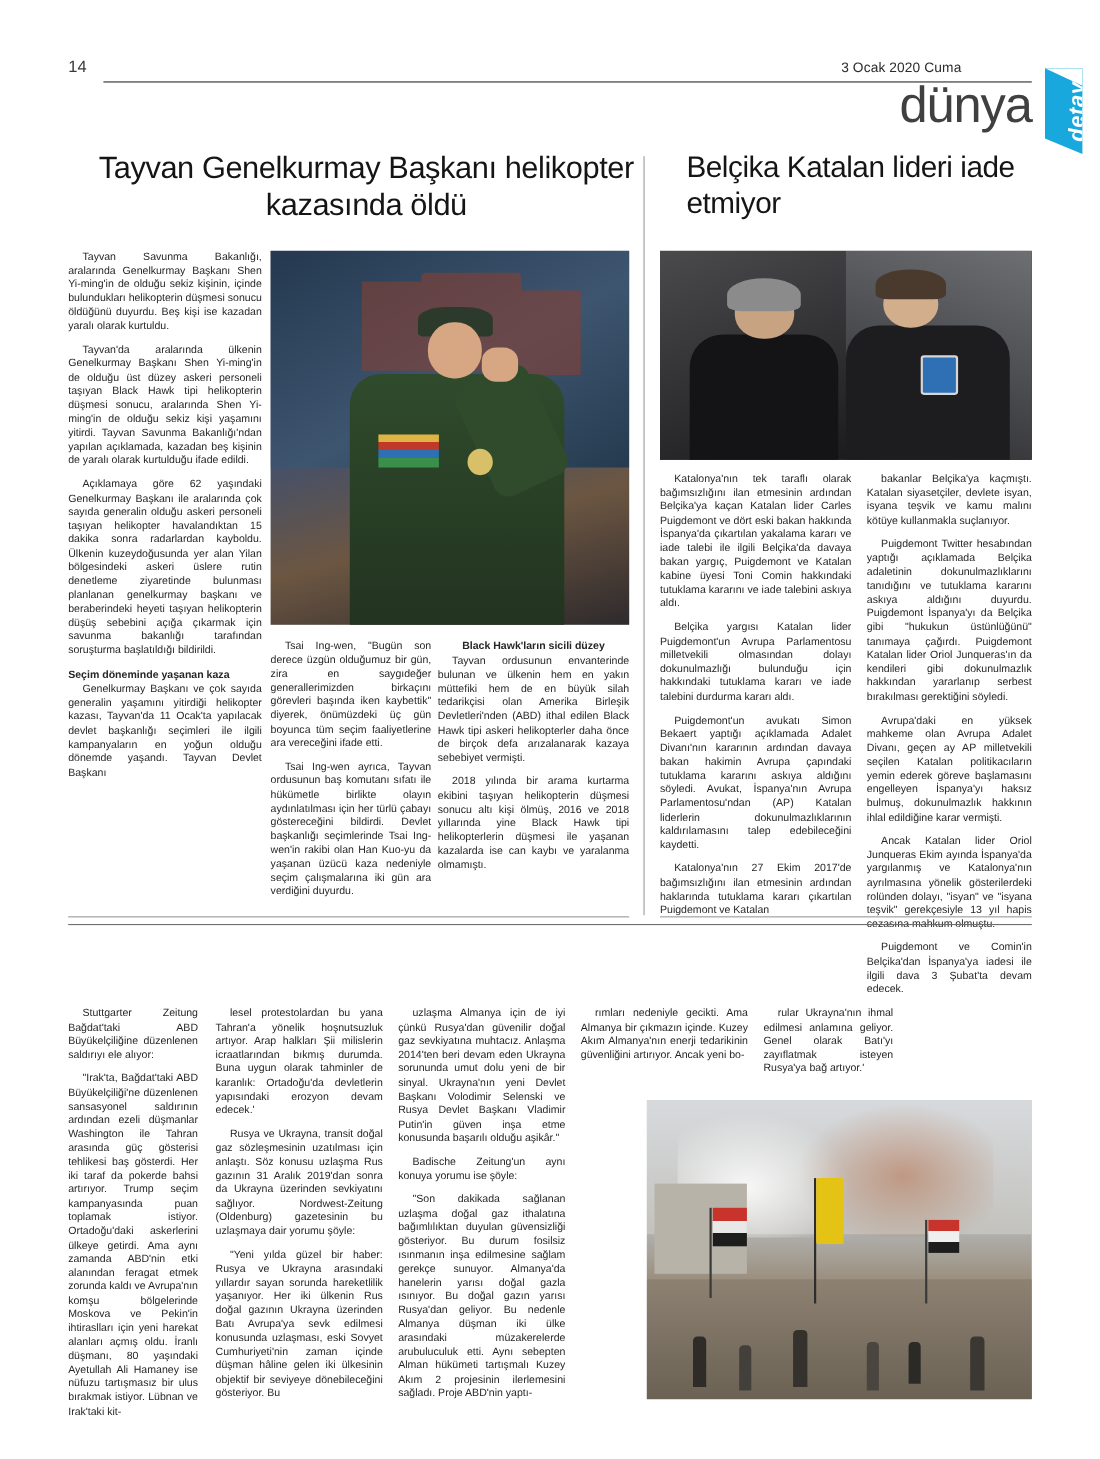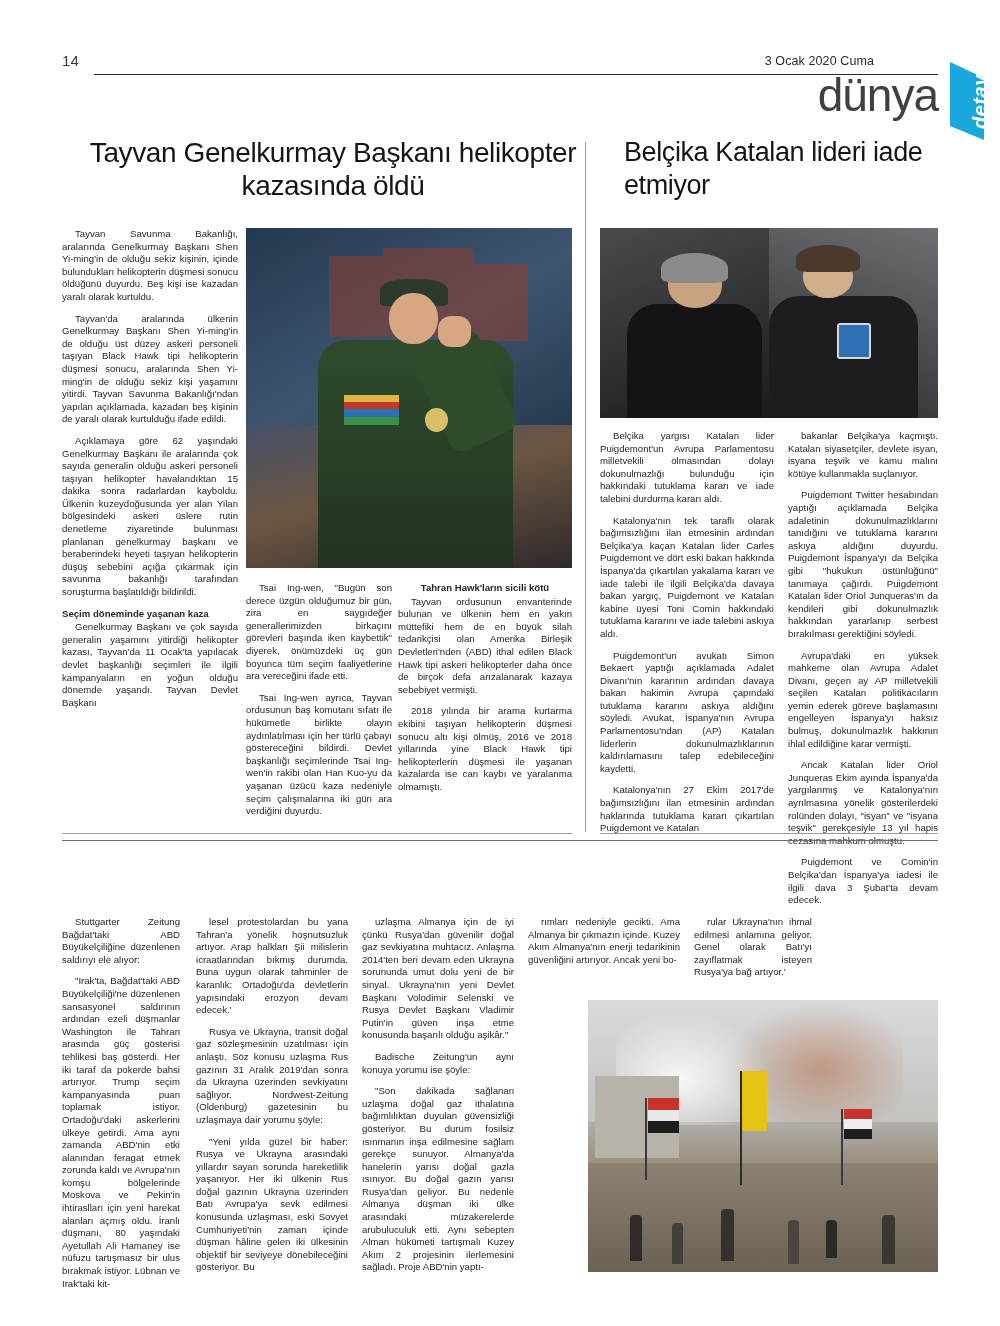--- a/index.html
+++ b/index.html
@@ -159,21 +159,21 @@
     <p class="sub">Seçim döneminde yaşanan kaza</p>
     <p>Genelkurmay Başkanı ve çok sayıda generalin yaşamını yitirdiği helikopter kazası, Tayvan'da 11 Ocak'ta yapılacak devlet başkanlığı seçimleri ile ilgili kampanyaların en yoğun olduğu dönemde yaşandı. Tayvan Devlet Başkanı</p>
   </div>
 
   <div class="col art1-colB">
     <p>Tsai Ing-wen, "Bugün son derece üzgün olduğumuz bir gün, zira en saygıdeğer generallerimizden birkaçını görevleri başında iken kaybettik" diyerek, önümüzdeki üç gün boyunca tüm seçim faaliyetlerine ara vereceğini ifade etti.</p>
     <p>Tsai Ing-wen ayrıca, Tayvan ordusunun baş komutanı sıfatı ile hükümetle birlikte olayın aydınlatılması için her türlü çabayı göstereceğini bildirdi. Devlet başkanlığı seçimlerinde Tsai Ing-wen'in rakibi olan Han Kuo-yu da yaşanan üzücü kaza nedeniyle seçim çalışmalarına iki gün ara verdiğini duyurdu.</p>
   </div>
 
   <div class="col art1-colC">
-    <p class="sub" style="text-align:center">Tahran Hawk'ların sicili kötü</p>
+    <p class="sub" style="text-align:center">Black Hawk'ların sicili düzey</p>
     <p>Tayvan ordusunun envanterinde bulunan ve ülkenin hem en yakın müttefiki hem de en büyük silah tedarikçisi olan Amerika Birleşik Devletleri'nden (ABD) ithal edilen Black Hawk tipi askeri helikopterler daha önce de birçok defa arızalanarak kazaya sebebiyet vermişti.</p>
     <p>2018 yılında bir arama kurtarma ekibini taşıyan helikopterin düşmesi sonucu altı kişi ölmüş, 2016 ve 2018 yıllarında yine Black Hawk tipi helikopterlerin düşmesi ile yaşanan kazalarda ise can kaybı ve yaralanma olmamıştı.</p>
   </div>
 
   <div class="art1-rule"></div>
   <div class="vrule"></div>
 
   <div class="art2">
     <div class="headline">Belçika Katalan lideri iade etmiyor</div>
   </div>
@@ -184,22 +184,22 @@
     <div class="p2-b1"></div>
     <div class="p2-h1"></div>
     <div class="p2-hair1"></div>
     <div class="p2-b2"></div>
     <div class="p2-h2"></div>
     <div class="p2-hair2"></div>
     <div class="p2-phone"></div>
   </div>
 
   <div class="col art2-colA">
+    <p>Katalonya'nın tek taraflı olarak bağımsızlığını ilan etmesinin ardından Belçika'ya kaçan Katalan lider Carles Puigdemont ve dört eski bakan hakkında İspanya'da çıkartılan yakalama kararı ve iade talebi ile ilgili Belçika'da davaya bakan yargıç, Puigdemont ve Katalan kabine üyesi Toni Comin hakkındaki tutuklama kararını ve iade talebini askıya aldı.</p>
     <p>Belçika yargısı Katalan lider Puigdemont'un Avrupa Parlamentosu milletvekili olmasından dolayı dokunulmazlığı bulunduğu için hakkındaki tutuklama kararı ve iade talebini durdurma kararı aldı.</p>
-    <p>Katalonya'nın tek taraflı olarak bağımsızlığını ilan etmesinin ardından Belçika'ya kaçan Katalan lider Carles Puigdemont ve dört eski bakan hakkında İspanya'da çıkartılan yakalama kararı ve iade talebi ile ilgili Belçika'da davaya bakan yargıç, Puigdemont ve Katalan kabine üyesi Toni Comin hakkındaki tutuklama kararını ve iade talebini askıya aldı.</p>
     <p>Puigdemont'un avukatı Simon Bekaert yaptığı açıklamada Adalet Divanı'nın kararının ardından davaya bakan hakimin Avrupa çapındaki tutuklama kararını askıya aldığını söyledi. Avukat, İspanya'nın Avrupa Parlamentosu'ndan (AP) Katalan liderlerin dokunulmazlıklarının kaldırılamasını talep edebileceğini kaydetti.</p>
     <p>Katalonya'nın 27 Ekim 2017'de bağımsızlığını ilan etmesinin ardından haklarında tutuklama kararı çıkartılan Puigdemont ve Katalan</p>
   </div>
 
   <div class="col art2-colB">
     <p>bakanlar Belçika'ya kaçmıştı. Katalan siyasetçiler, devlete isyan, isyana teşvik ve kamu malını kötüye kullanmakla suçlanıyor.</p>
     <p>Puigdemont Twitter hesabından yaptığı açıklamada Belçika adaletinin dokunulmazlıklarını tanıdığını ve tutuklama kararını askıya aldığını duyurdu. Puigdemont İspanya'yı da Belçika gibi "hukukun üstünlüğünü" tanımaya çağırdı. Puigdemont Katalan lider Oriol Junqueras'ın da kendileri gibi dokunulmazlık hakkından yararlanıp serbest bırakılması gerektiğini söyledi.</p>
     <p>Avrupa'daki en yüksek mahkeme olan Avrupa Adalet Divanı, geçen ay AP milletvekili seçilen Katalan politikacıların yemin ederek göreve başlamasını engelleyen İspanya'yı haksız bulmuş, dokunulmazlık hakkının ihlal edildiğine karar vermişti.</p>
     <p>Ancak Katalan lider Oriol Junqueras Ekim ayında İspanya'da yargılanmış ve Katalonya'nın ayrılmasına yönelik gösterilerdeki rolünden dolayı, "isyan" ve "isyana teşvik" gerekçesiyle 13 yıl hapis cezasına mahkum olmuştu.</p>
     <p>Puigdemont ve Comin'in Belçika'dan İspanya'ya iadesi ile ilgili dava 3 Şubat'ta devam edecek.</p>

